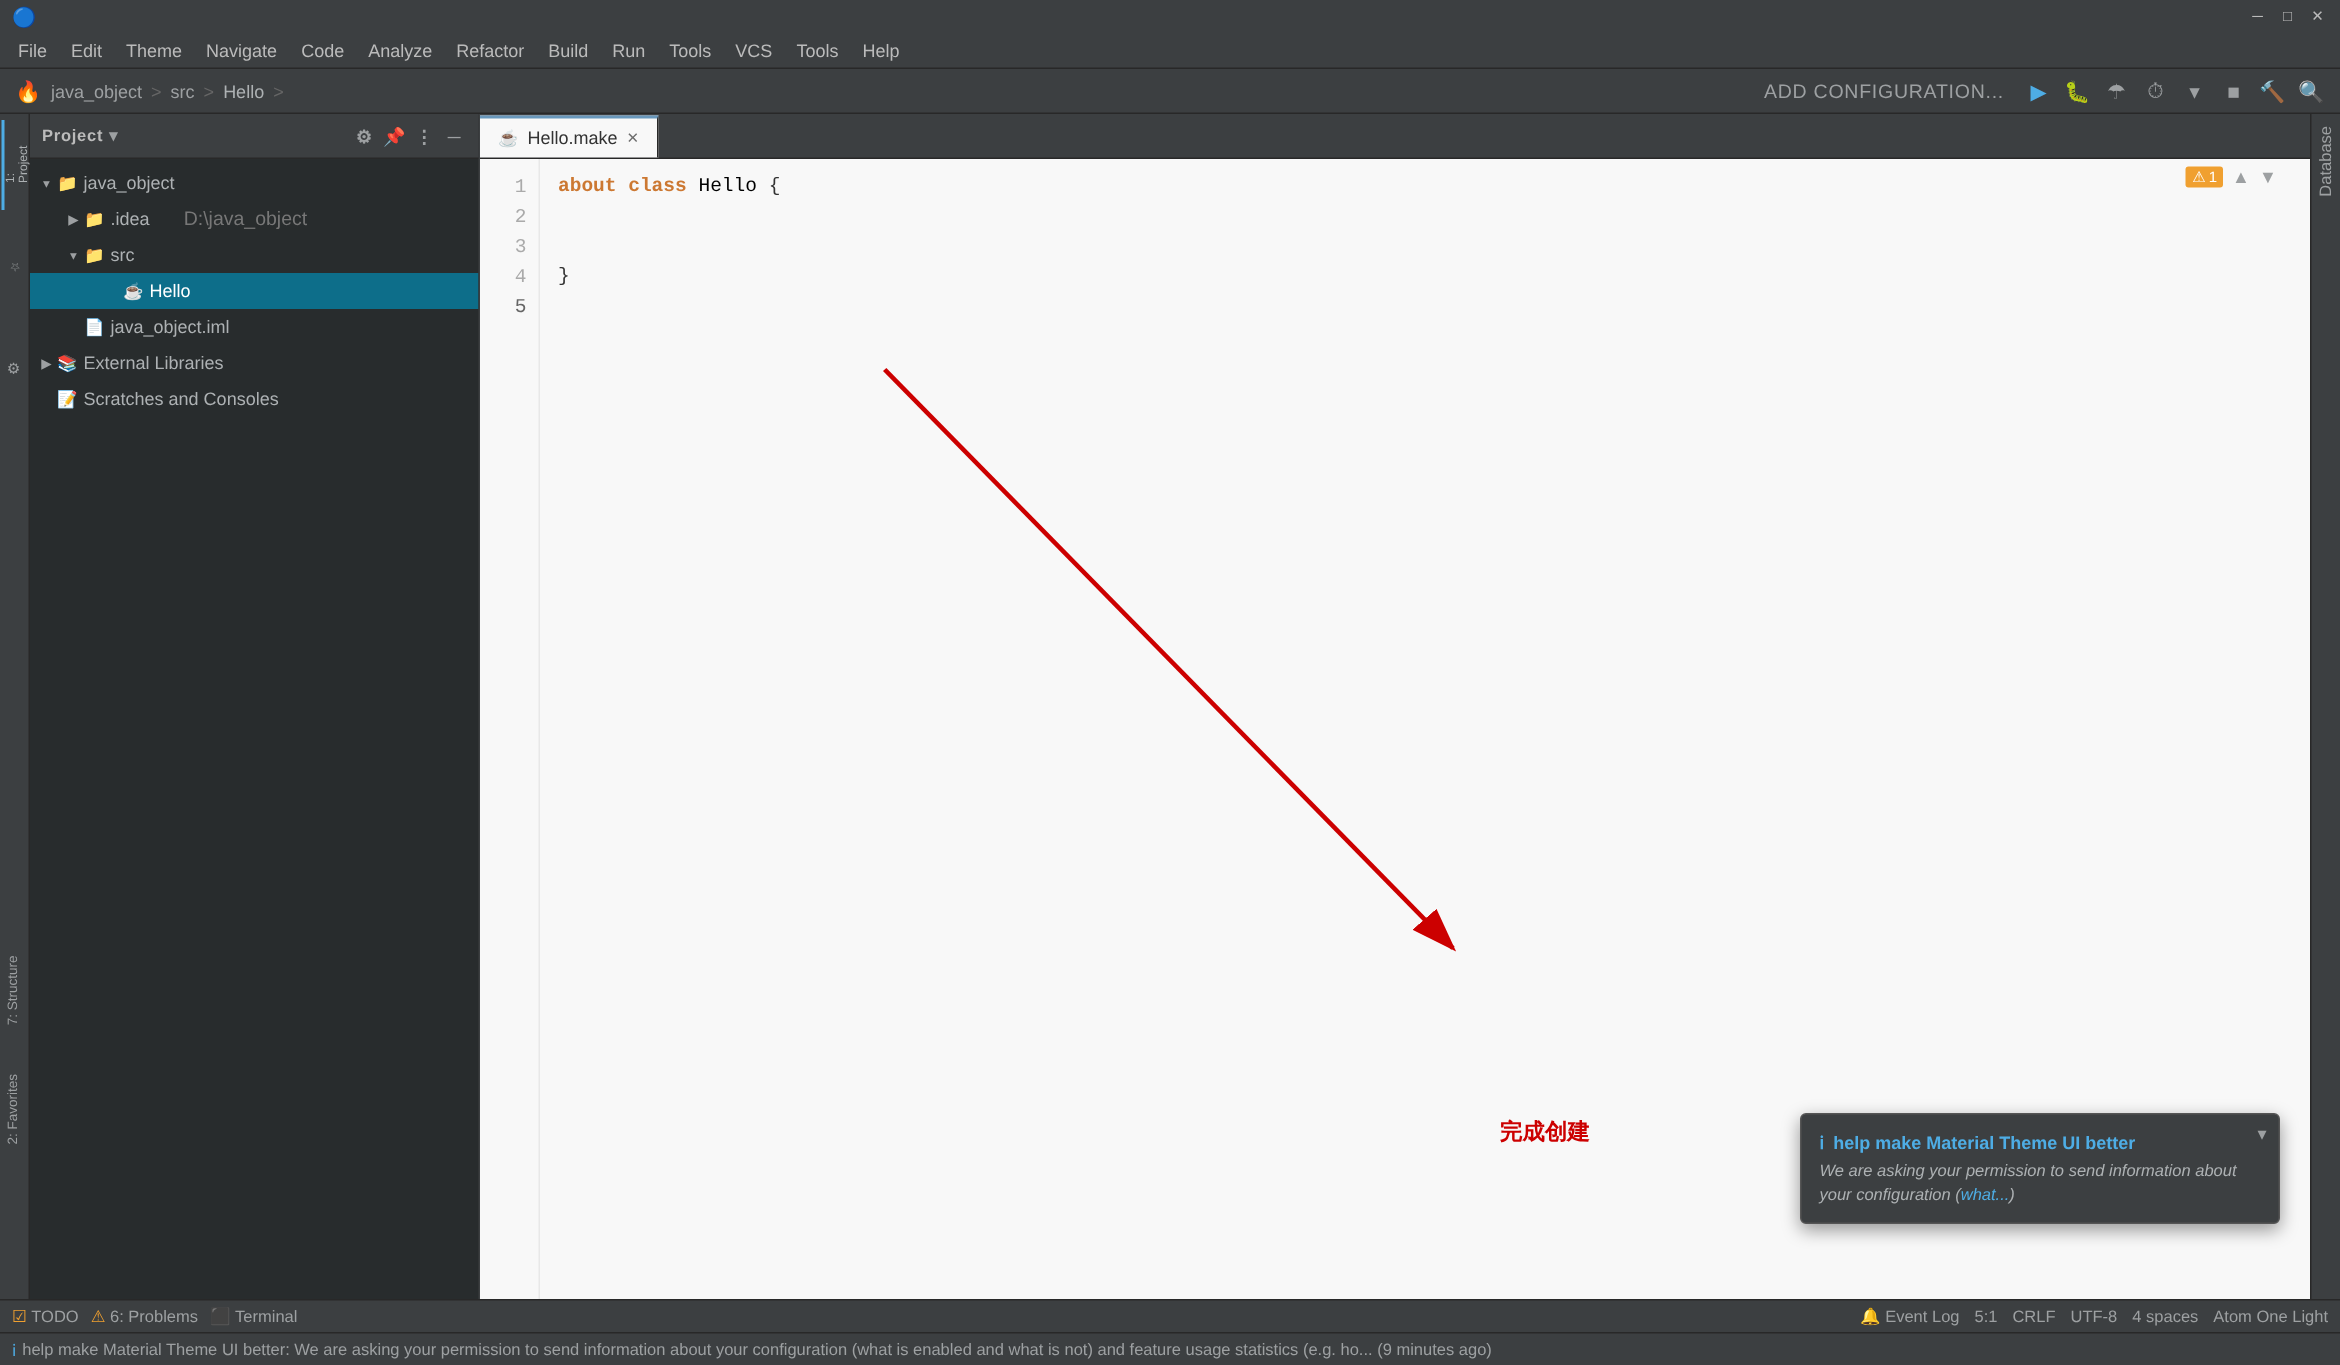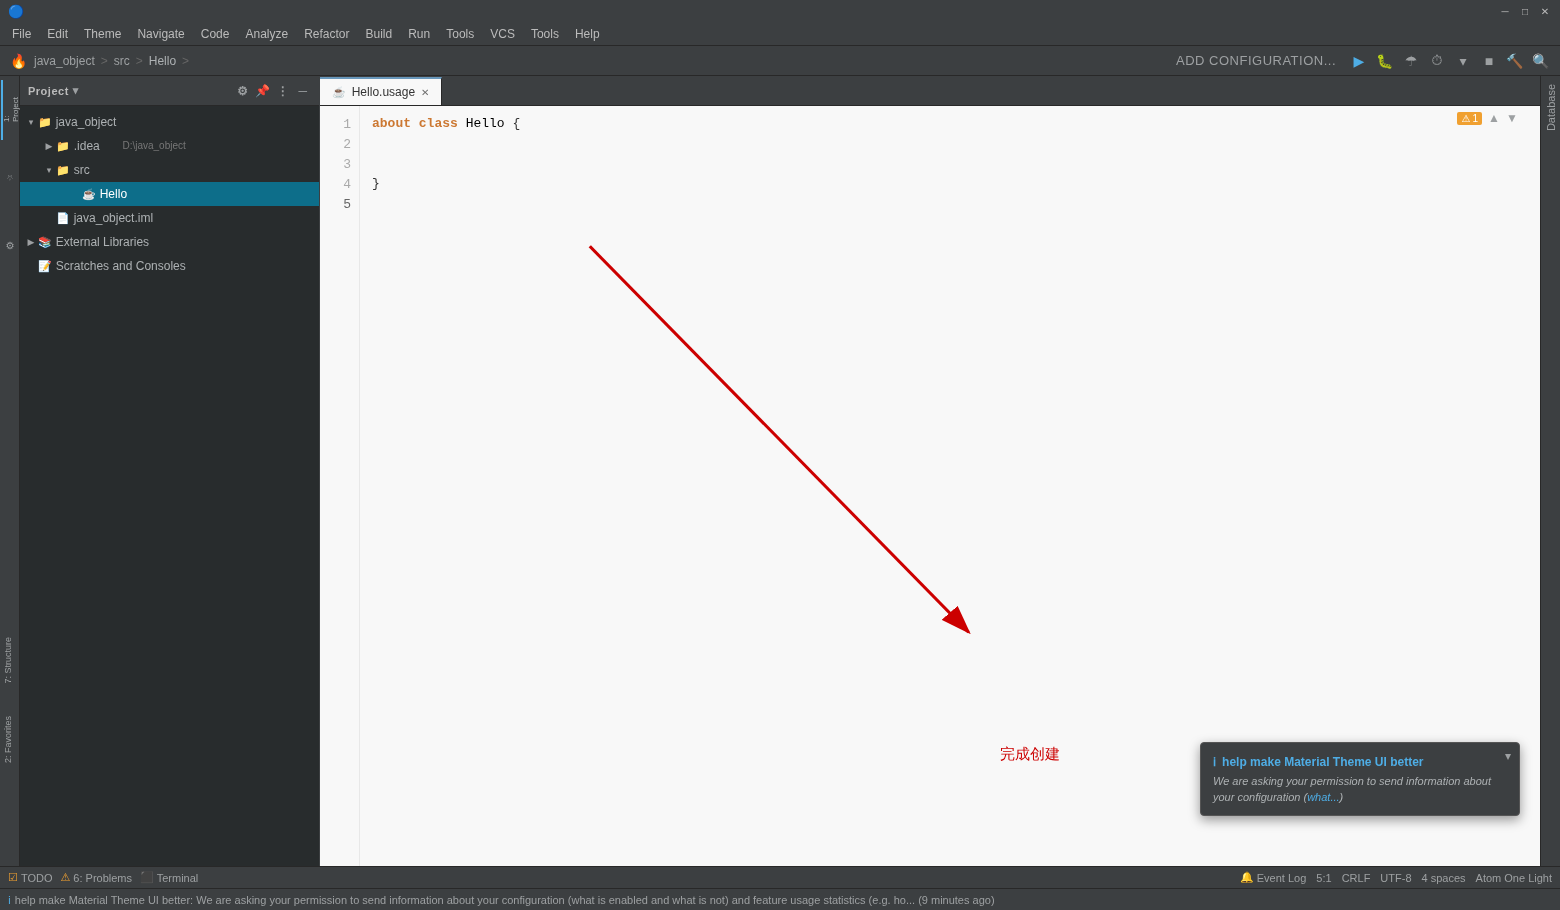--- a/index.html
+++ b/index.html
@@ -460,21 +460,21 @@
         <span class="panel-icon">─</span>
       </div>
     </div>
 
     <div class="tree-view">
 
       <div class="tree-item">
         <span class="tree-arrow">▾</span>
         <span class="tree-icon folder-icon">📁</span>
         <span>java_object</span>
-        <span style="color:#777; margin-left:6px; font-size:10px;margin-top:47px;">D:\java_object</span>
+        <span style="color:#777; margin-left:6px; font-size:13px;margin-top:47px;">D:\java_object</span>
       </div>
 
       <div class="tree-item" style="padding-left:22px;">
         <span class="tree-arrow">▶</span>
         <span class="tree-icon" style="color:#aaa;">📁</span>
         <span>.idea</span>
       </div>
 
       <div class="tree-item" style="padding-left:22px;">
         <span class="tree-arrow">▾</span>
@@ -506,21 +506,21 @@
         <span>Scratches and Consoles</span>
       </div>
     </div>
   </div>
 
   <div class="editor-area">
 
     <div class="editor-tabs">
       <div class="tab active">
         <span class="tab-icon">☕</span>
-        <span>Hello.usage</span>
+        <span>Hello.make</span>
         <span class="tab-close">✕</span>
       </div>
     </div>
 
     <div class="editor-content">
 
       <div class="line-numbers">
         <div class="line-number">1</div>
         <div class="line-number">2</div>
         <div class="line-number">3</div>
@@ -545,21 +545,21 @@
         <div class="annotation-overlay">
           <svg class="arrow-svg" viewBox="0 0 950 650" preserveAspectRatio="none">
 
             <defs>
               <marker id="arrowhead" markerWidth="10" markerHeight="7" refX="9" refY="3.5" orient="auto">
                 <polygon points="0 0, 10 3.5, 0 7" fill="#cc0000"></polygon>
               </marker>
             </defs>
             <line x1="185" y1="120" x2="490" y2="450" stroke="#cc0000" stroke-width="2.5" marker-end="url(#arrowhead)"></line>
           </svg>
-          <div class="annotation-text" style="bottom: 100px; right: 480px; font-size: 15px; font-weight: 400; color: #cc0000;">完成创建</div>
+          <div class="annotation-text" style="bottom: 100px; right: 480px; font-size: 15px; font-weight: 700; color: #cc0000;">完成创建</div>
         </div>
       </div>
 
       <div class="warning-bar">
         <div class="warning-badge">
           <span>⚠</span>
           <span>1</span>
         </div>
         <div class="nav-arrows">
           <div class="nav-arrow">▲</div>

